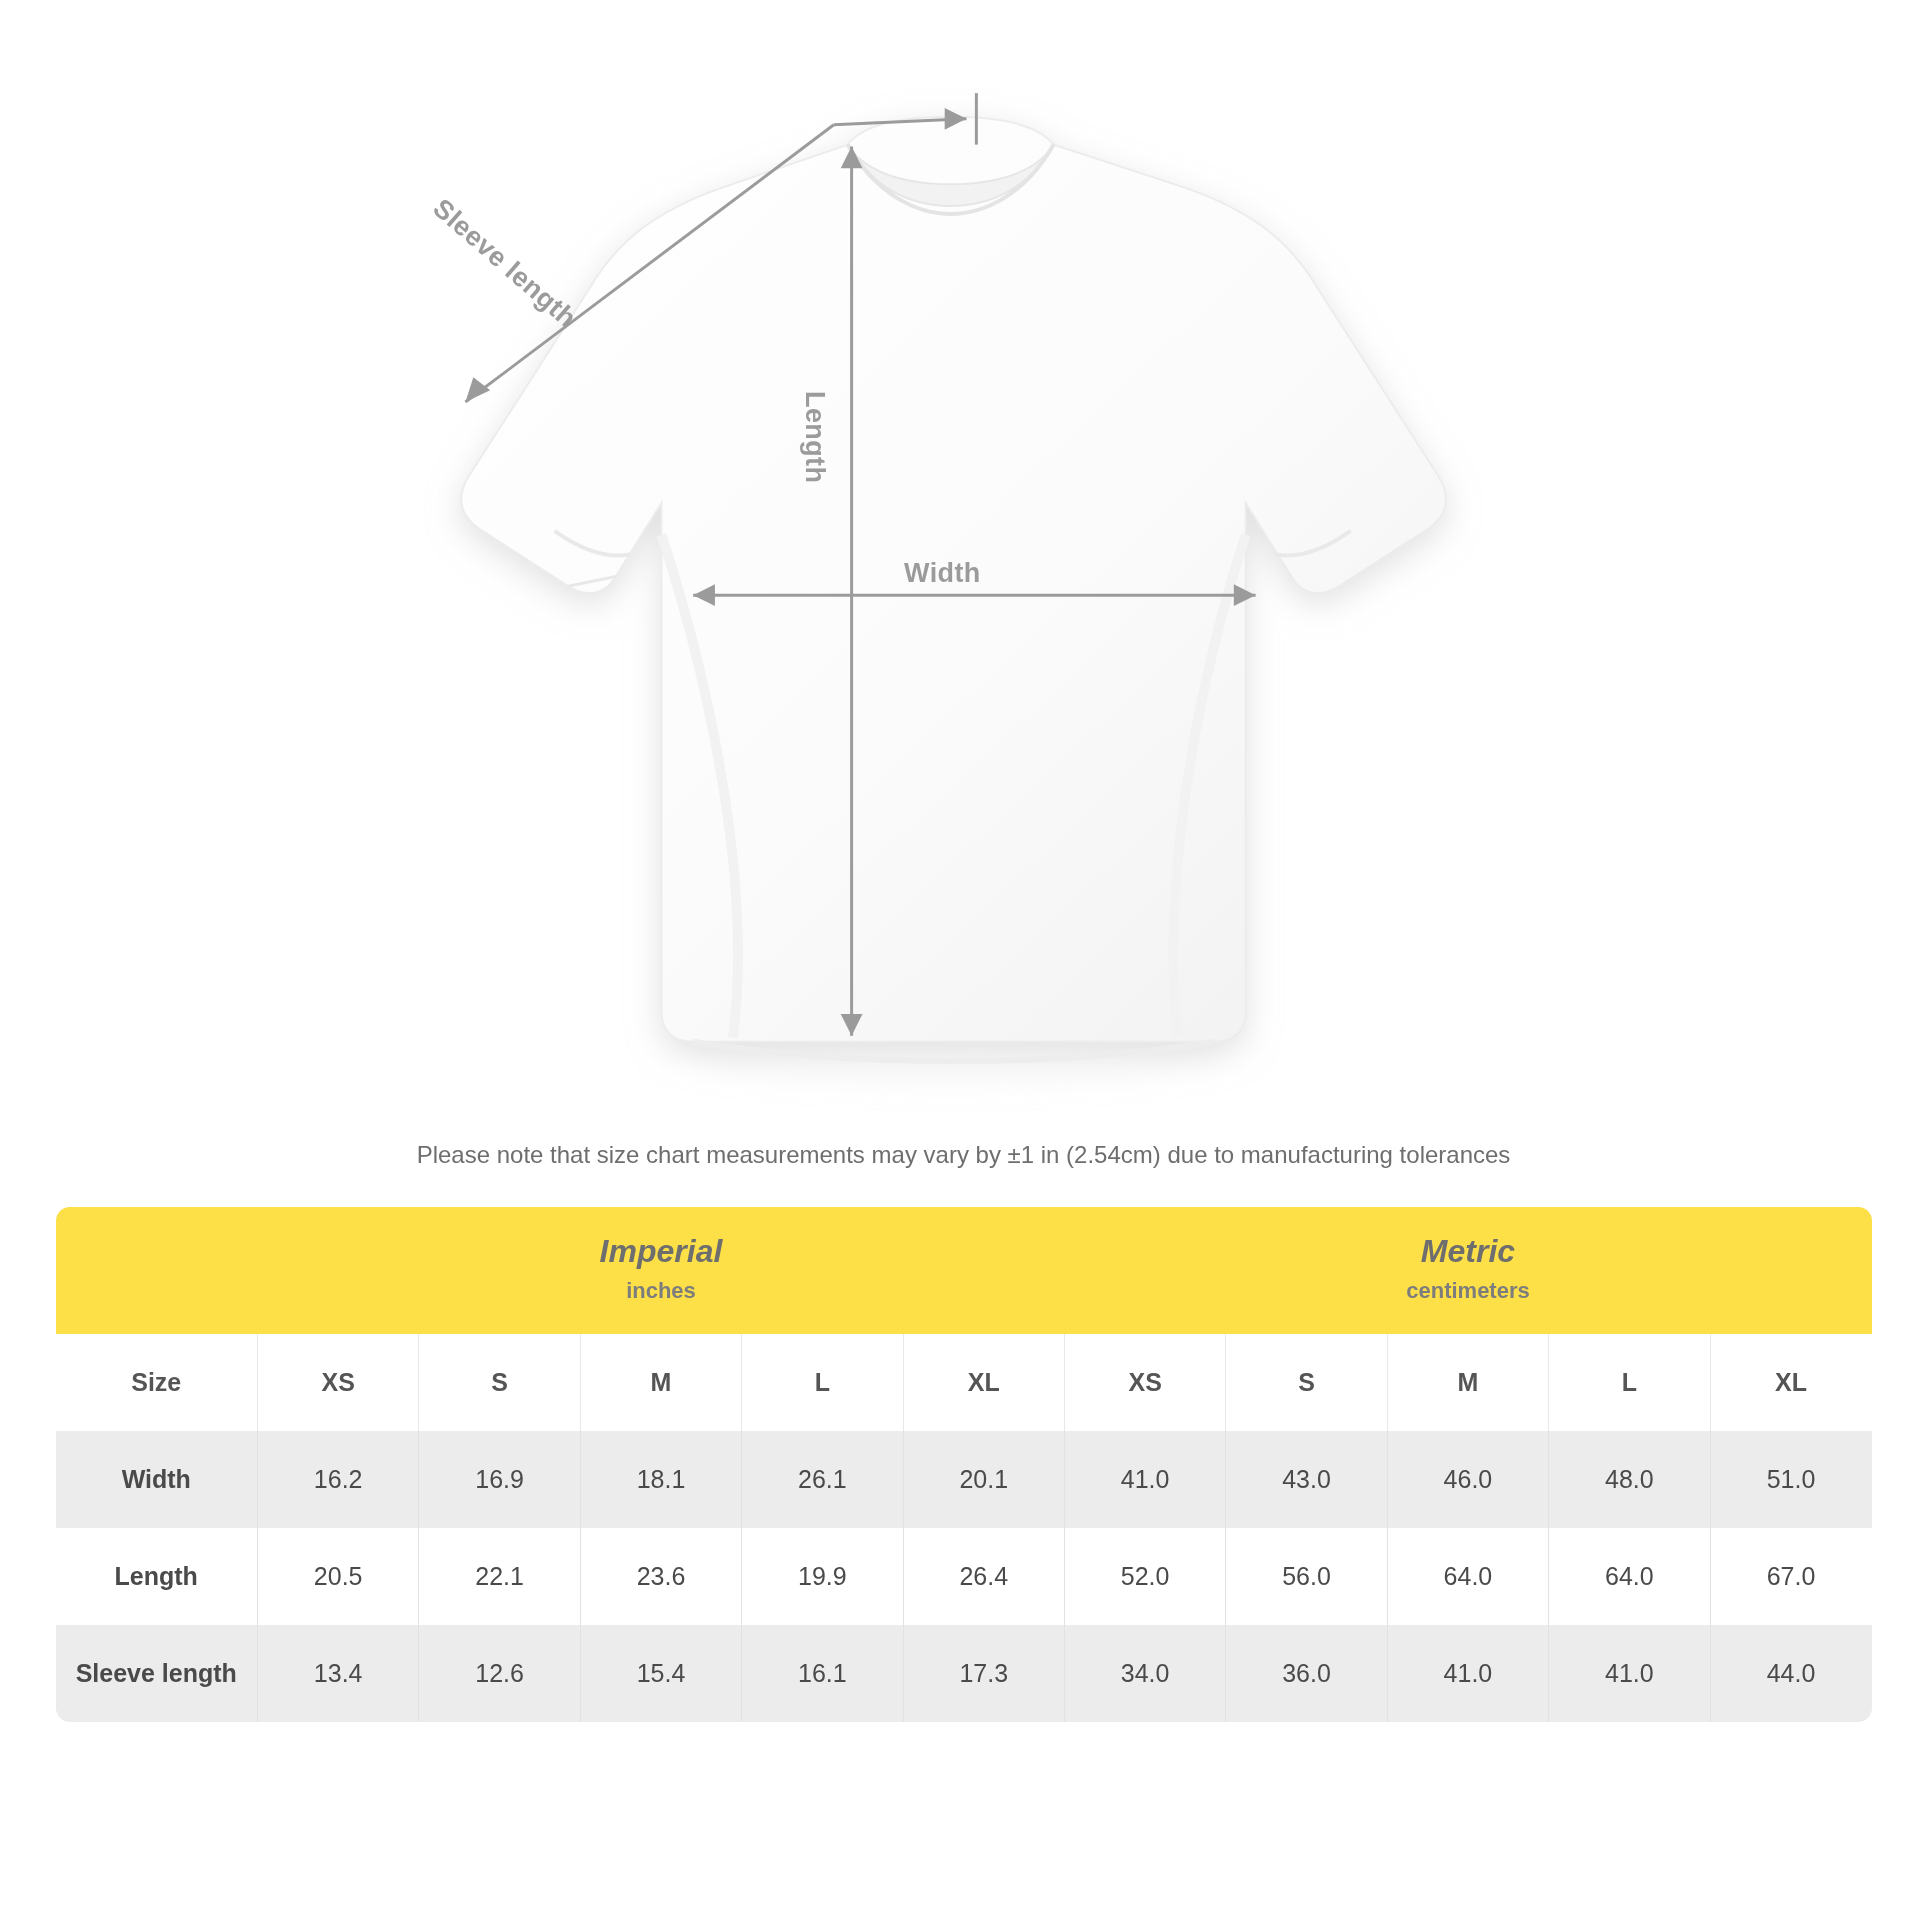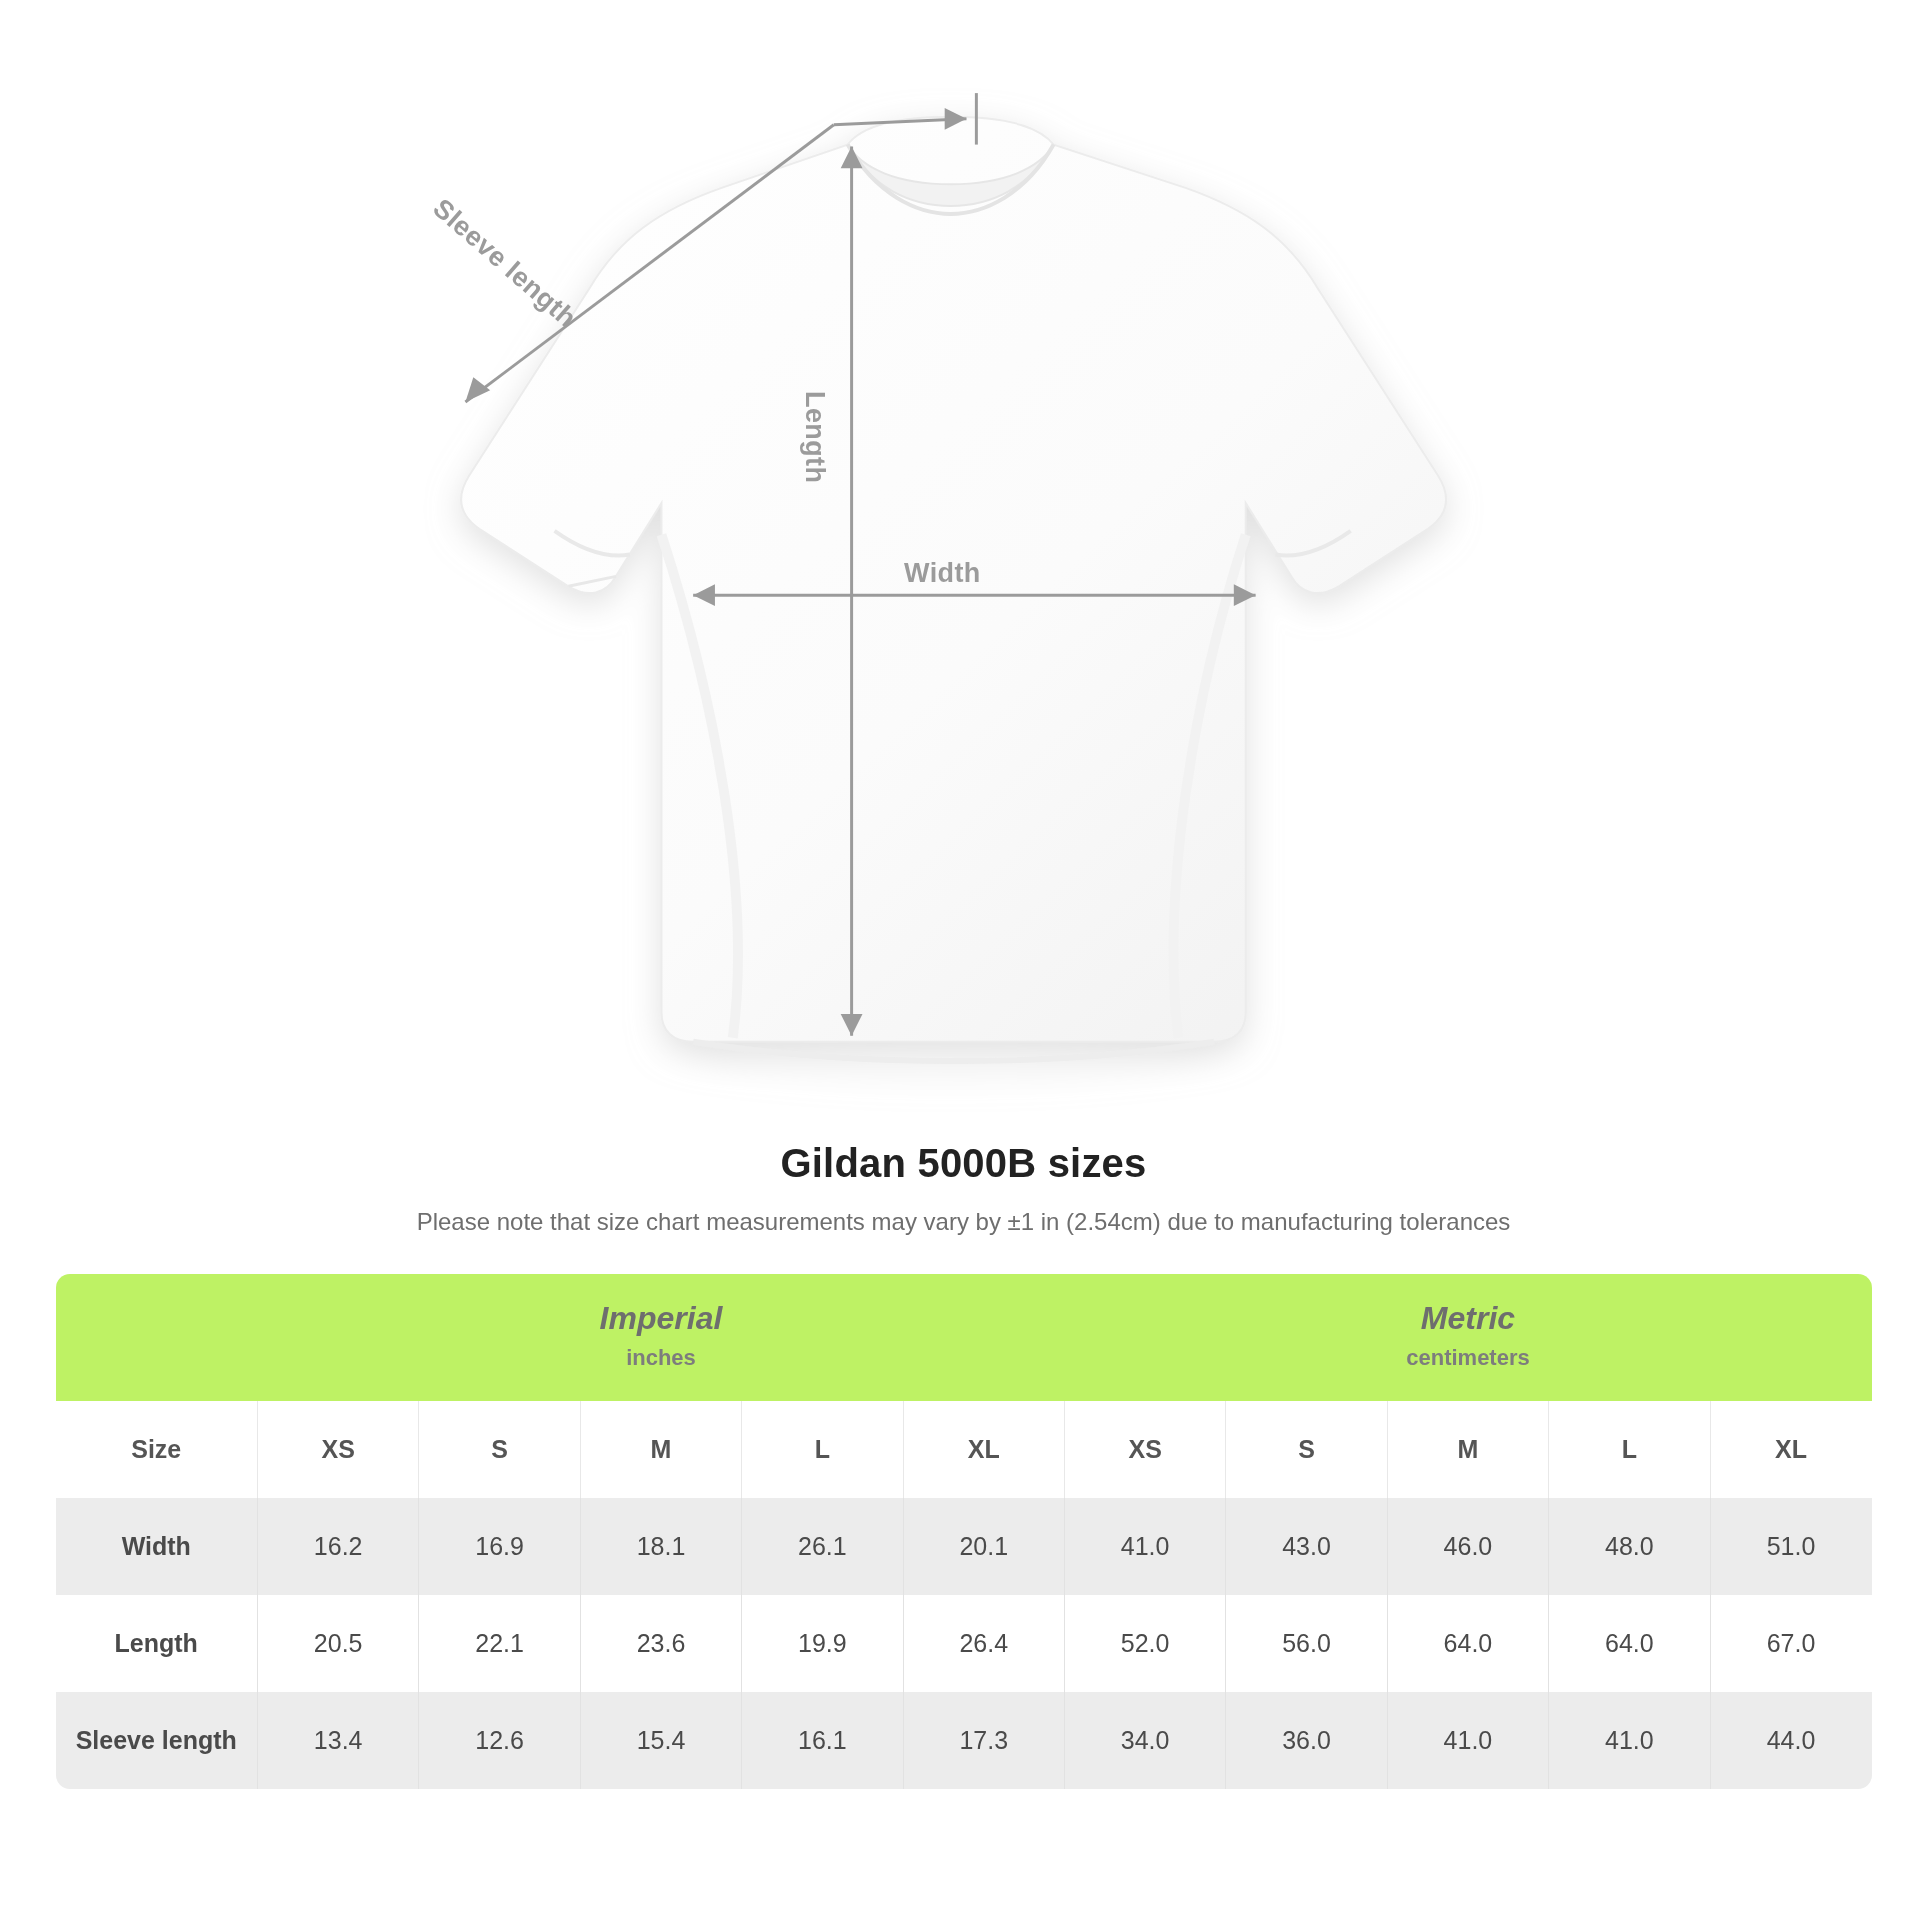--- a/index.html
+++ b/index.html
@@ -83,21 +83,21 @@
     width: 1816px;
   }
   table.size-table {
     width: 100%;
     border-collapse: collapse;
     table-layout: fixed;
     border-radius: 14px;
     overflow: hidden;
   }
   table.size-table tr.unit-row th {
-    background: #bef264;
+    background: #fde047;
     padding: 26px 0 30px 0;
     border: none;
   }
   .unit-name {
     font-size: 32px;
     font-weight: bold;
     font-style: italic;
     color: #6e6e6e;
   }
   .unit-sub {
@@ -215,21 +215,20 @@
       </g>
     </svg>
 
     <div class="dim-label width-lbl">Width</div>
     <div class="dim-label length-lbl">Length</div>
     <div class="dim-label sleeve-lbl">Sleeve length</div>
   </div>
 </div>
 
 <div class="title-block">
-  <div class="chart-title">Gildan 5000B sizes</div>
   <div class="chart-note">Please note that size chart measurements may vary by ±1 in (2.54cm) due to manufacturing tolerances</div>
 </div>
 
 <div class="table-wrap">
   <table class="size-table">
     <colgroup>
       <col class="first-col">
       <col>
         <col>
         <col>

